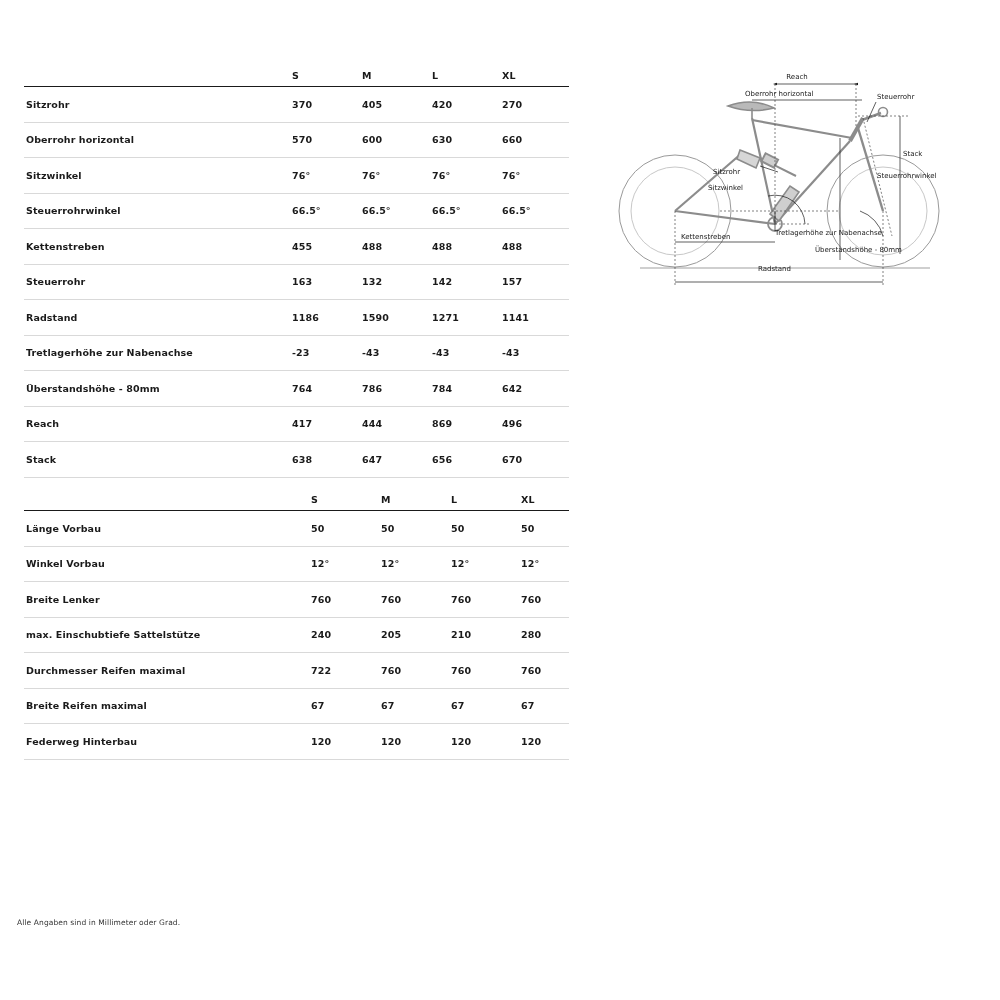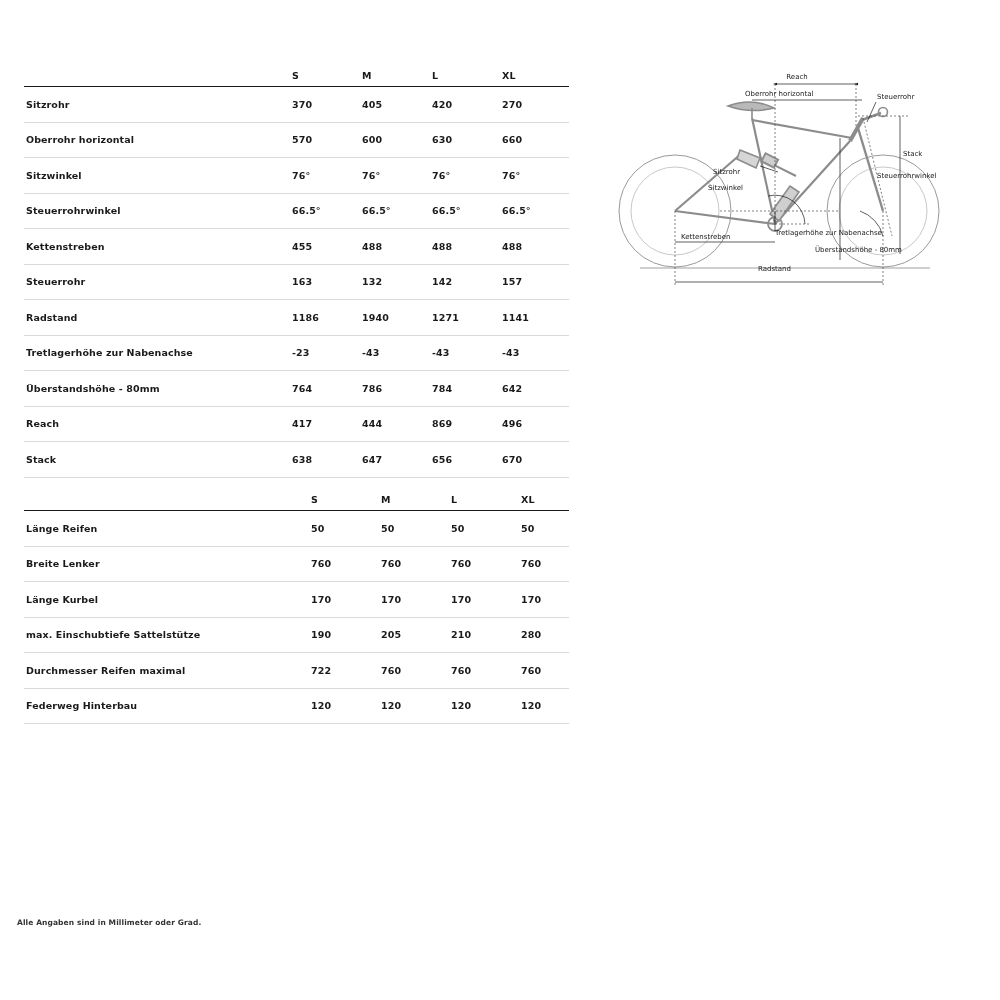--- a/index.html
+++ b/index.html
@@ -59,21 +59,21 @@
 
   #table-main .cell-val, #table-main .hdr-val { padding-left: 3px !important; }
   #table-secondary .cell-val, #table-secondary .hdr-val { padding-left: 22px !important; }
 
   .footnote {
     position: absolute;
     left: 17px;
     top: 918px;
     font-size: 7.5px;
     color: #333;
-    font-weight: bold;
+    font-weight: normal;
     letter-spacing: 0.1px;
   }
 
   
   #geometry-diagram {
     position: absolute;
     left: 600px;
     top: 46px;
     width: 390px;
     height: 250px;
@@ -147,21 +147,21 @@
       <tr>
         <td class="cell-label">Steuerrohr</td>
         <td class="cell-val">163</td>
         <td class="cell-val">132</td>
         <td class="cell-val">142</td>
         <td class="cell-val">157</td>
       </tr>
       <tr>
         <td class="cell-label">Radstand</td>
         <td class="cell-val">1186</td>
-        <td class="cell-val">1940</td>
+        <td class="cell-val">1590</td>
         <td class="cell-val">1271</td>
         <td class="cell-val">1141</td>
       </tr>
       <tr>
         <td class="cell-label">Tretlagerhöhe zur Nabenachse</td>
         <td class="cell-val">-23</td>
         <td class="cell-val">-43</td>
         <td class="cell-val">-43</td>
         <td class="cell-val">-43</td>
       </tr>
@@ -201,53 +201,60 @@
       <tr>
         <th class="hdr-label"></th>
         <th class="hdr-val">S</th>
         <th class="hdr-val">M</th>
         <th class="hdr-val">L</th>
         <th class="hdr-val">XL</th>
       </tr>
     </thead>
     <tbody>
       <tr>
-        <td class="cell-label">Länge Reifen</td>
+        <td class="cell-label">Länge Vorbau</td>
         <td class="cell-val">50</td>
         <td class="cell-val">50</td>
         <td class="cell-val">50</td>
         <td class="cell-val">50</td>
       </tr>
       <tr>
+        <td class="cell-label">Winkel Vorbau</td>
+        <td class="cell-val">12°</td>
+        <td class="cell-val">12°</td>
+        <td class="cell-val">12°</td>
+        <td class="cell-val">12°</td>
+      </tr>
+      <tr>
         <td class="cell-label">Breite Lenker</td>
         <td class="cell-val">760</td>
         <td class="cell-val">760</td>
         <td class="cell-val">760</td>
         <td class="cell-val">760</td>
       </tr>
       <tr>
-        <td class="cell-label">Länge Kurbel</td>
-        <td class="cell-val">170</td>
-        <td class="cell-val">170</td>
-        <td class="cell-val">170</td>
-        <td class="cell-val">170</td>
-      </tr>
-      <tr>
         <td class="cell-label">max. Einschubtiefe Sattelstütze</td>
-        <td class="cell-val">190</td>
+        <td class="cell-val">240</td>
         <td class="cell-val">205</td>
         <td class="cell-val">210</td>
         <td class="cell-val">280</td>
       </tr>
       <tr>
         <td class="cell-label">Durchmesser Reifen maximal</td>
         <td class="cell-val">722</td>
         <td class="cell-val">760</td>
         <td class="cell-val">760</td>
         <td class="cell-val">760</td>
+      </tr>
+      <tr>
+        <td class="cell-label">Breite Reifen maximal</td>
+        <td class="cell-val">67</td>
+        <td class="cell-val">67</td>
+        <td class="cell-val">67</td>
+        <td class="cell-val">67</td>
       </tr>
       <tr>
         <td class="cell-label">Federweg Hinterbau</td>
         <td class="cell-val">120</td>
         <td class="cell-val">120</td>
         <td class="cell-val">120</td>
         <td class="cell-val">120</td>
       </tr>
     </tbody>
   </table>

